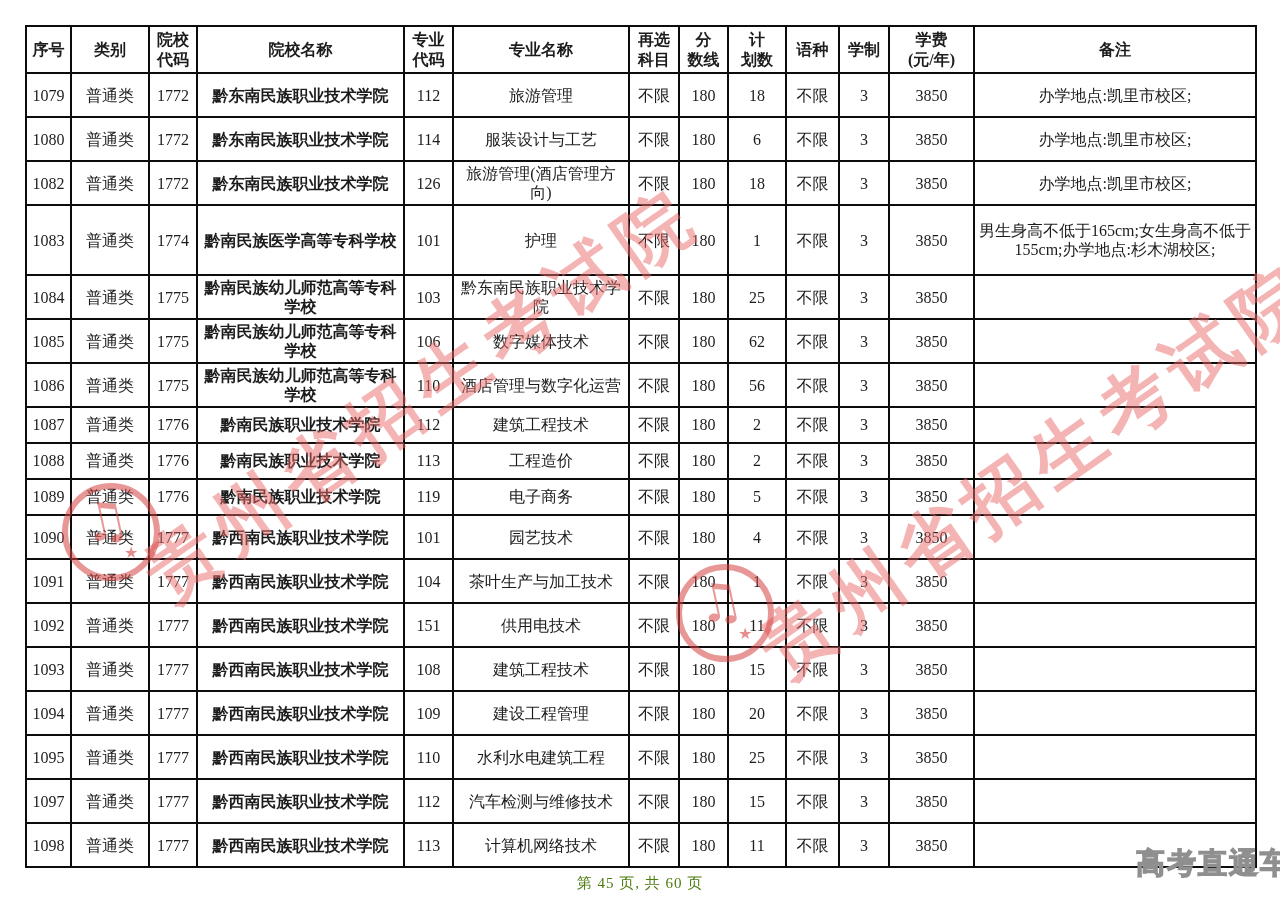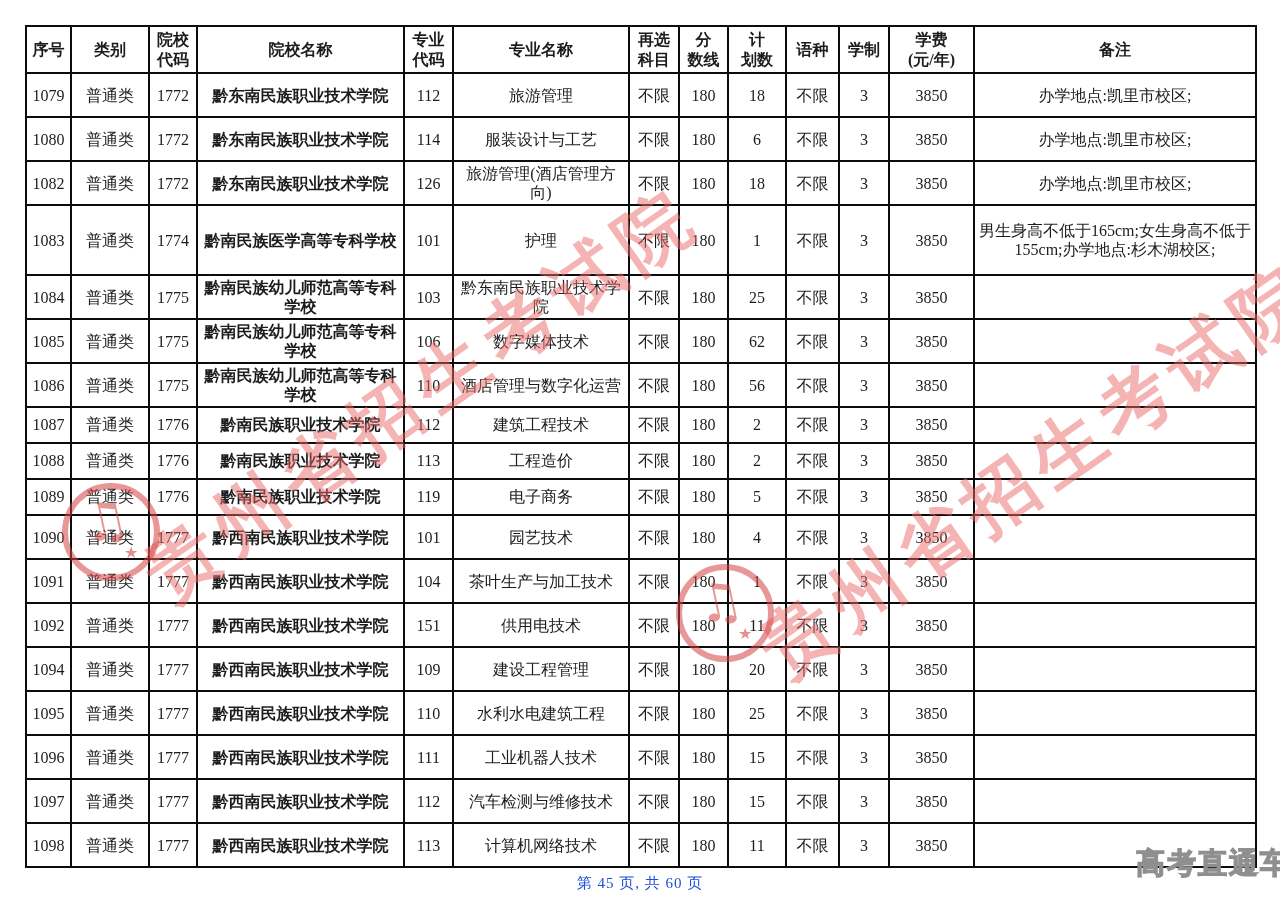--- a/index.html
+++ b/index.html
@@ -46,21 +46,21 @@
     font-size:15px;
     padding:1px 6px;
     word-break:break-all;
   }
 
   .footer{
     position:absolute;
     left:0;top:874px;width:1280px;
     text-align:center;
     font-size:15px;
-    color:#1d4ed8;
+    color:#4d7c0f;
     letter-spacing:1px;
   }
 
   .wm{
     position:absolute;
     width:640px;height:84px;
     font-size:72px;
     font-weight:bold;
     letter-spacing:10px;
     color:rgba(236,106,106,0.50);
@@ -346,20 +346,35 @@
           <td class="c-major">供用电技术</td>
           <td>不限</td>
           <td>180</td>
           <td>11</td>
           <td>不限</td>
           <td>3</td>
           <td>3850</td>
           <td class="c-remark"></td>
         </tr>
         <tr class="r-normal">
+          <td>1093</td>
+          <td>普通类</td>
+          <td>1777</td>
+          <td class="c-school">黔西南民族职业技术学院</td>
+          <td>108</td>
+          <td class="c-major">建筑工程技术</td>
+          <td>不限</td>
+          <td>180</td>
+          <td>15</td>
+          <td>不限</td>
+          <td>3</td>
+          <td>3850</td>
+          <td class="c-remark"></td>
+        </tr>
+        <tr class="r-normal">
           <td>1094</td>
           <td>普通类</td>
           <td>1777</td>
           <td class="c-school">黔西南民族职业技术学院</td>
           <td>109</td>
           <td class="c-major">建设工程管理</td>
           <td>不限</td>
           <td>180</td>
           <td>20</td>
           <td>不限</td>
@@ -370,35 +385,20 @@
         <tr class="r-normal">
           <td>1095</td>
           <td>普通类</td>
           <td>1777</td>
           <td class="c-school">黔西南民族职业技术学院</td>
           <td>110</td>
           <td class="c-major">水利水电建筑工程</td>
           <td>不限</td>
           <td>180</td>
           <td>25</td>
-          <td>不限</td>
-          <td>3</td>
-          <td>3850</td>
-          <td class="c-remark"></td>
-        </tr>
-        <tr class="r-normal">
-          <td>1096</td>
-          <td>普通类</td>
-          <td>1777</td>
-          <td class="c-school">黔西南民族职业技术学院</td>
-          <td>111</td>
-          <td class="c-major">工业机器人技术</td>
-          <td>不限</td>
-          <td>180</td>
-          <td>15</td>
           <td>不限</td>
           <td>3</td>
           <td>3850</td>
           <td class="c-remark"></td>
         </tr>
         <tr class="r-normal">
           <td>1097</td>
           <td>普通类</td>
           <td>1777</td>
           <td class="c-school">黔西南民族职业技术学院</td>

